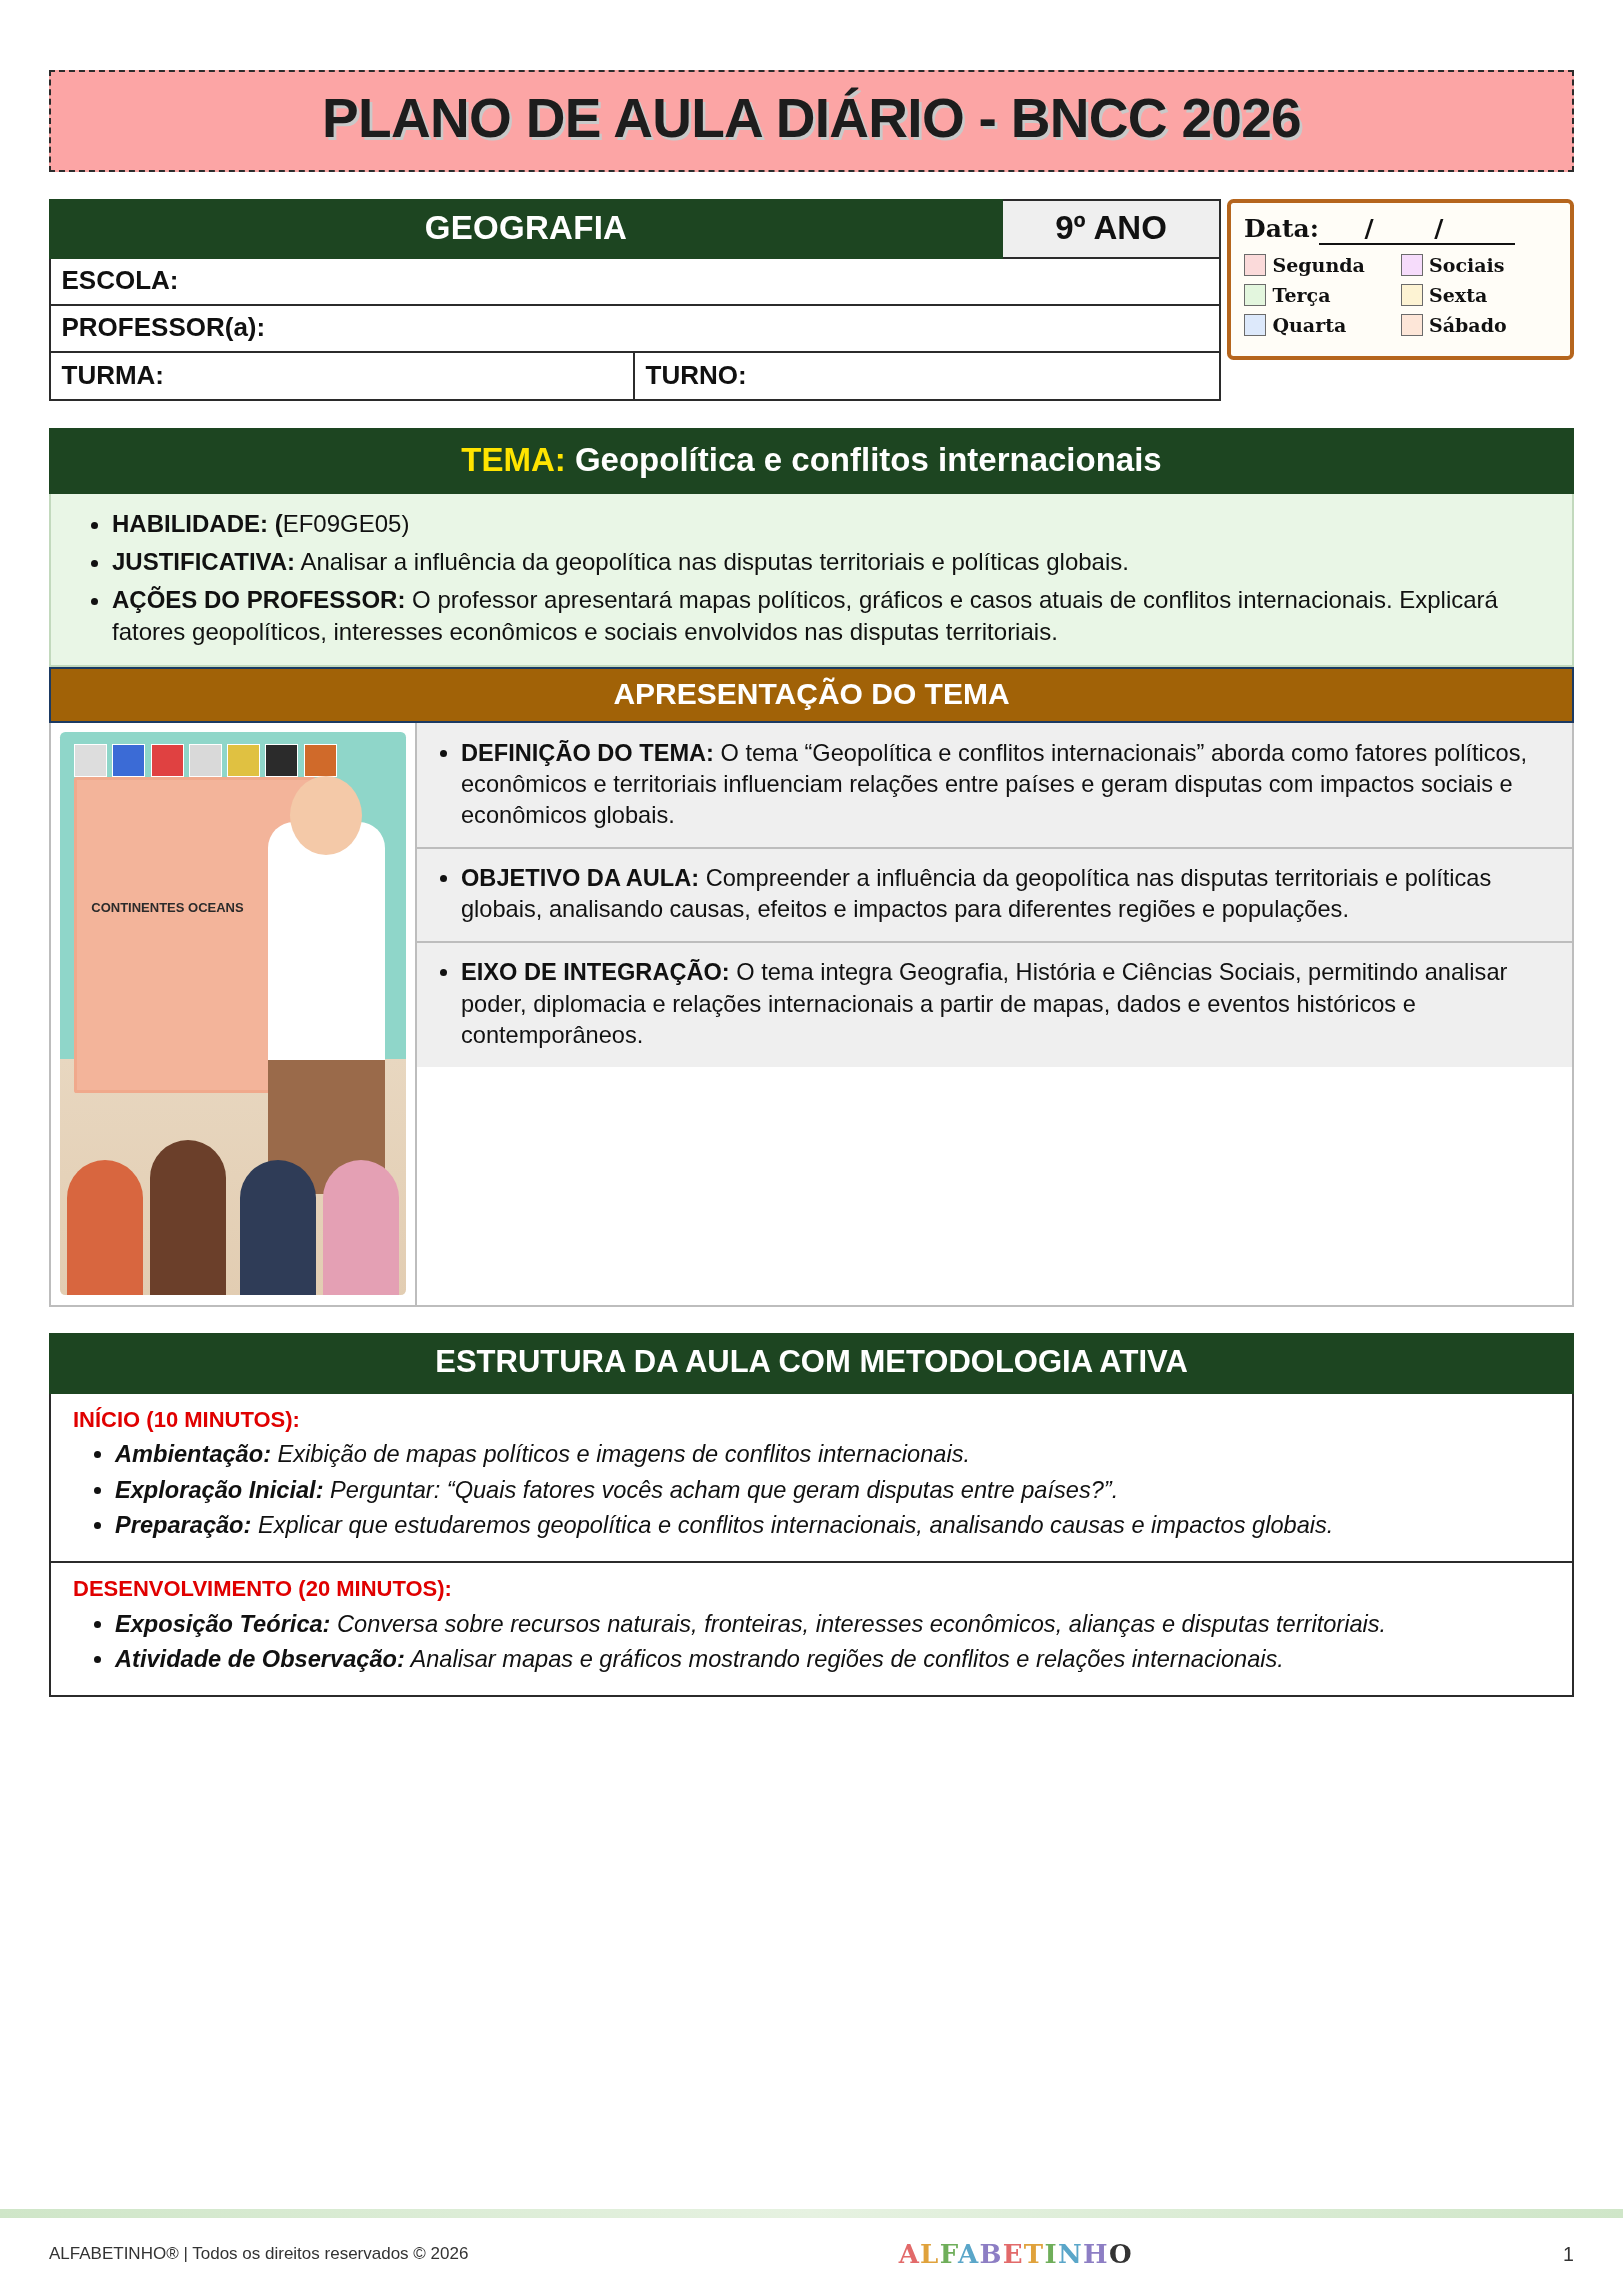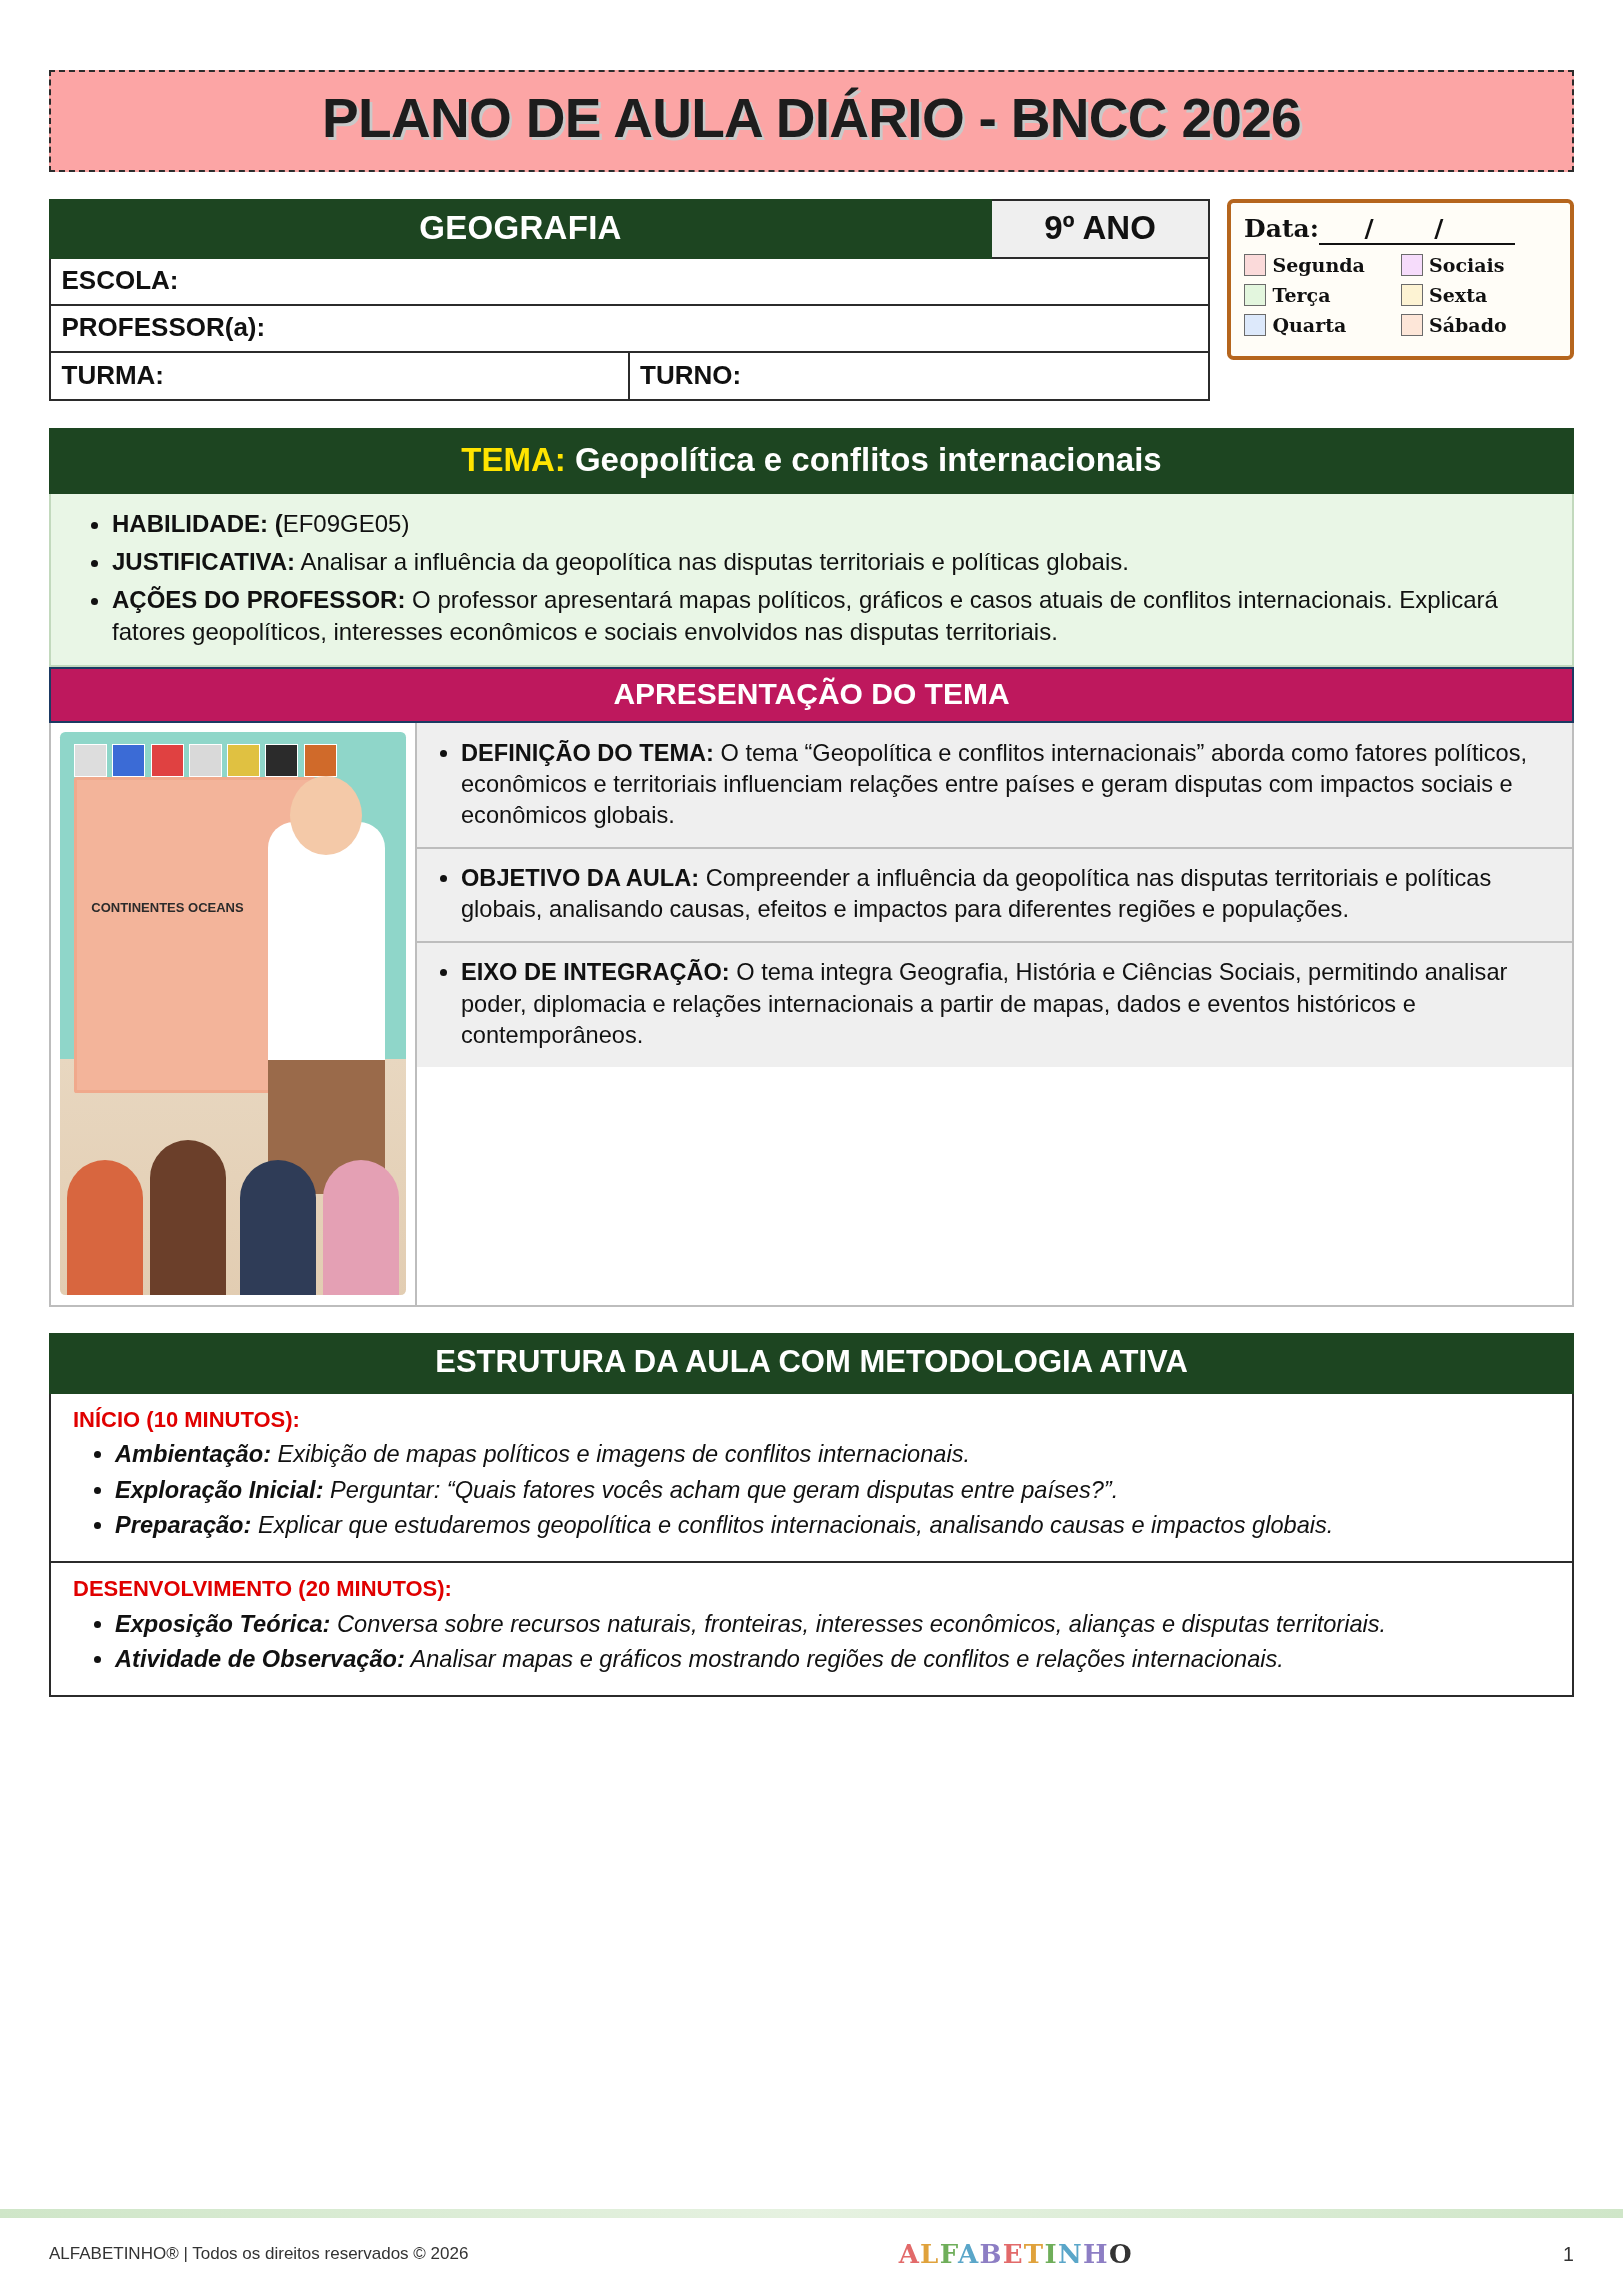--- a/index.html
+++ b/index.html
@@ -31,21 +31,21 @@
   .title-box h1 {
     margin: 0;
     font-size: 55px;
     font-weight: 800;
     letter-spacing: -0.7px;
     color: #1d1d1d;
     text-shadow: 2.6px 2.6px 0 #c9c9c9;
   }
 
   
-  .id-wrap { display:flex; align-items:flex-start; gap: 17px; justify-content: flex-end; }
+  .id-wrap { display:flex; align-items:flex-start; gap: 6px; justify-content: flex-end; }
   .id-left { flex: 1 1 auto; }
 
   .subject-row { display:flex; align-items:stretch; }
   .subject-box {
     flex: 1 1 auto;
     background: #1d4521;
     color: #fff;
     text-align:center;
     font-size: 33px;
     font-weight: 800;
@@ -151,21 +151,21 @@
   ul.bullets li {
     font-size: 24px;
     line-height: 1.32;
     margin-bottom: 6.5px;
   }
   ul.bullets li:last-child { margin-bottom: 0; }
   .b { font-weight: 800; }
 
   
   .navy-bar {
-    background: #be185d;
+    background: #a16207;
     color: #fff;
     text-align:center;
     font-size: 30px;
     font-weight: 800;
     padding: 7.9px 6.5px 10.5px 6.5px;
     border: 2px solid #1b3a63;
   }
   .apres-wrap { display:flex; border: 2px solid #bdbdbd; border-top:none; }
   .apres-img {
     flex: 0 0 366px;

